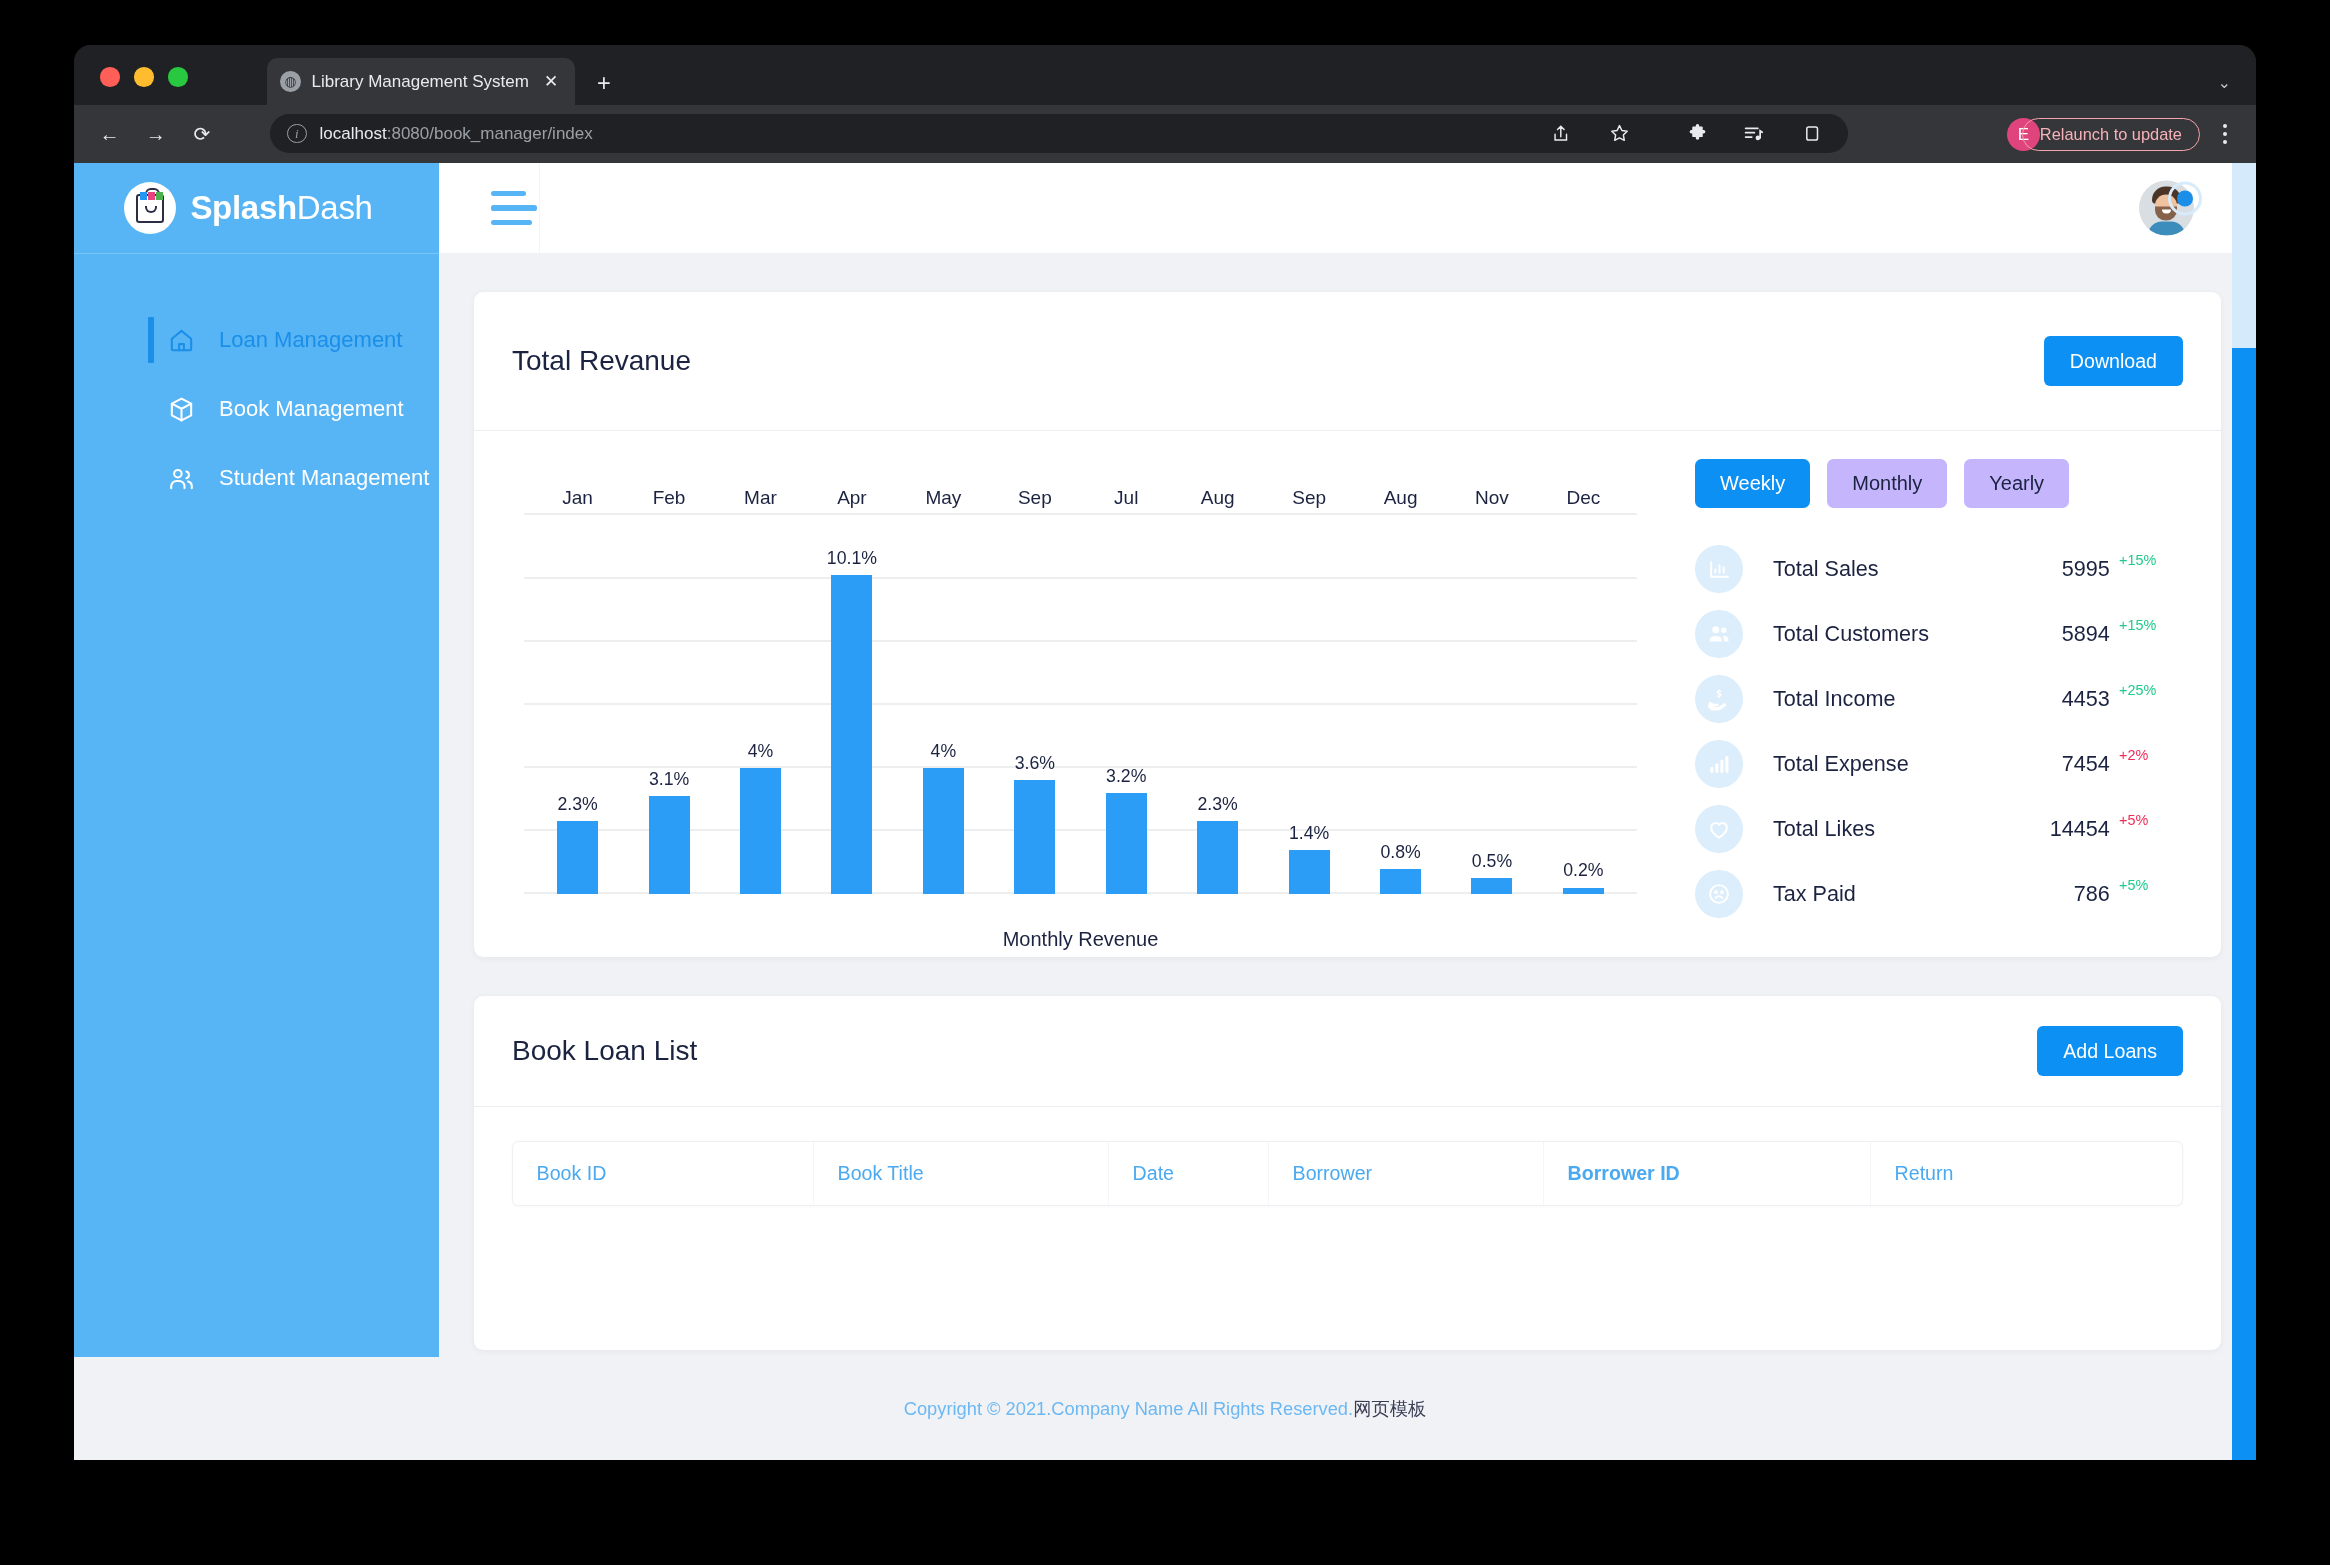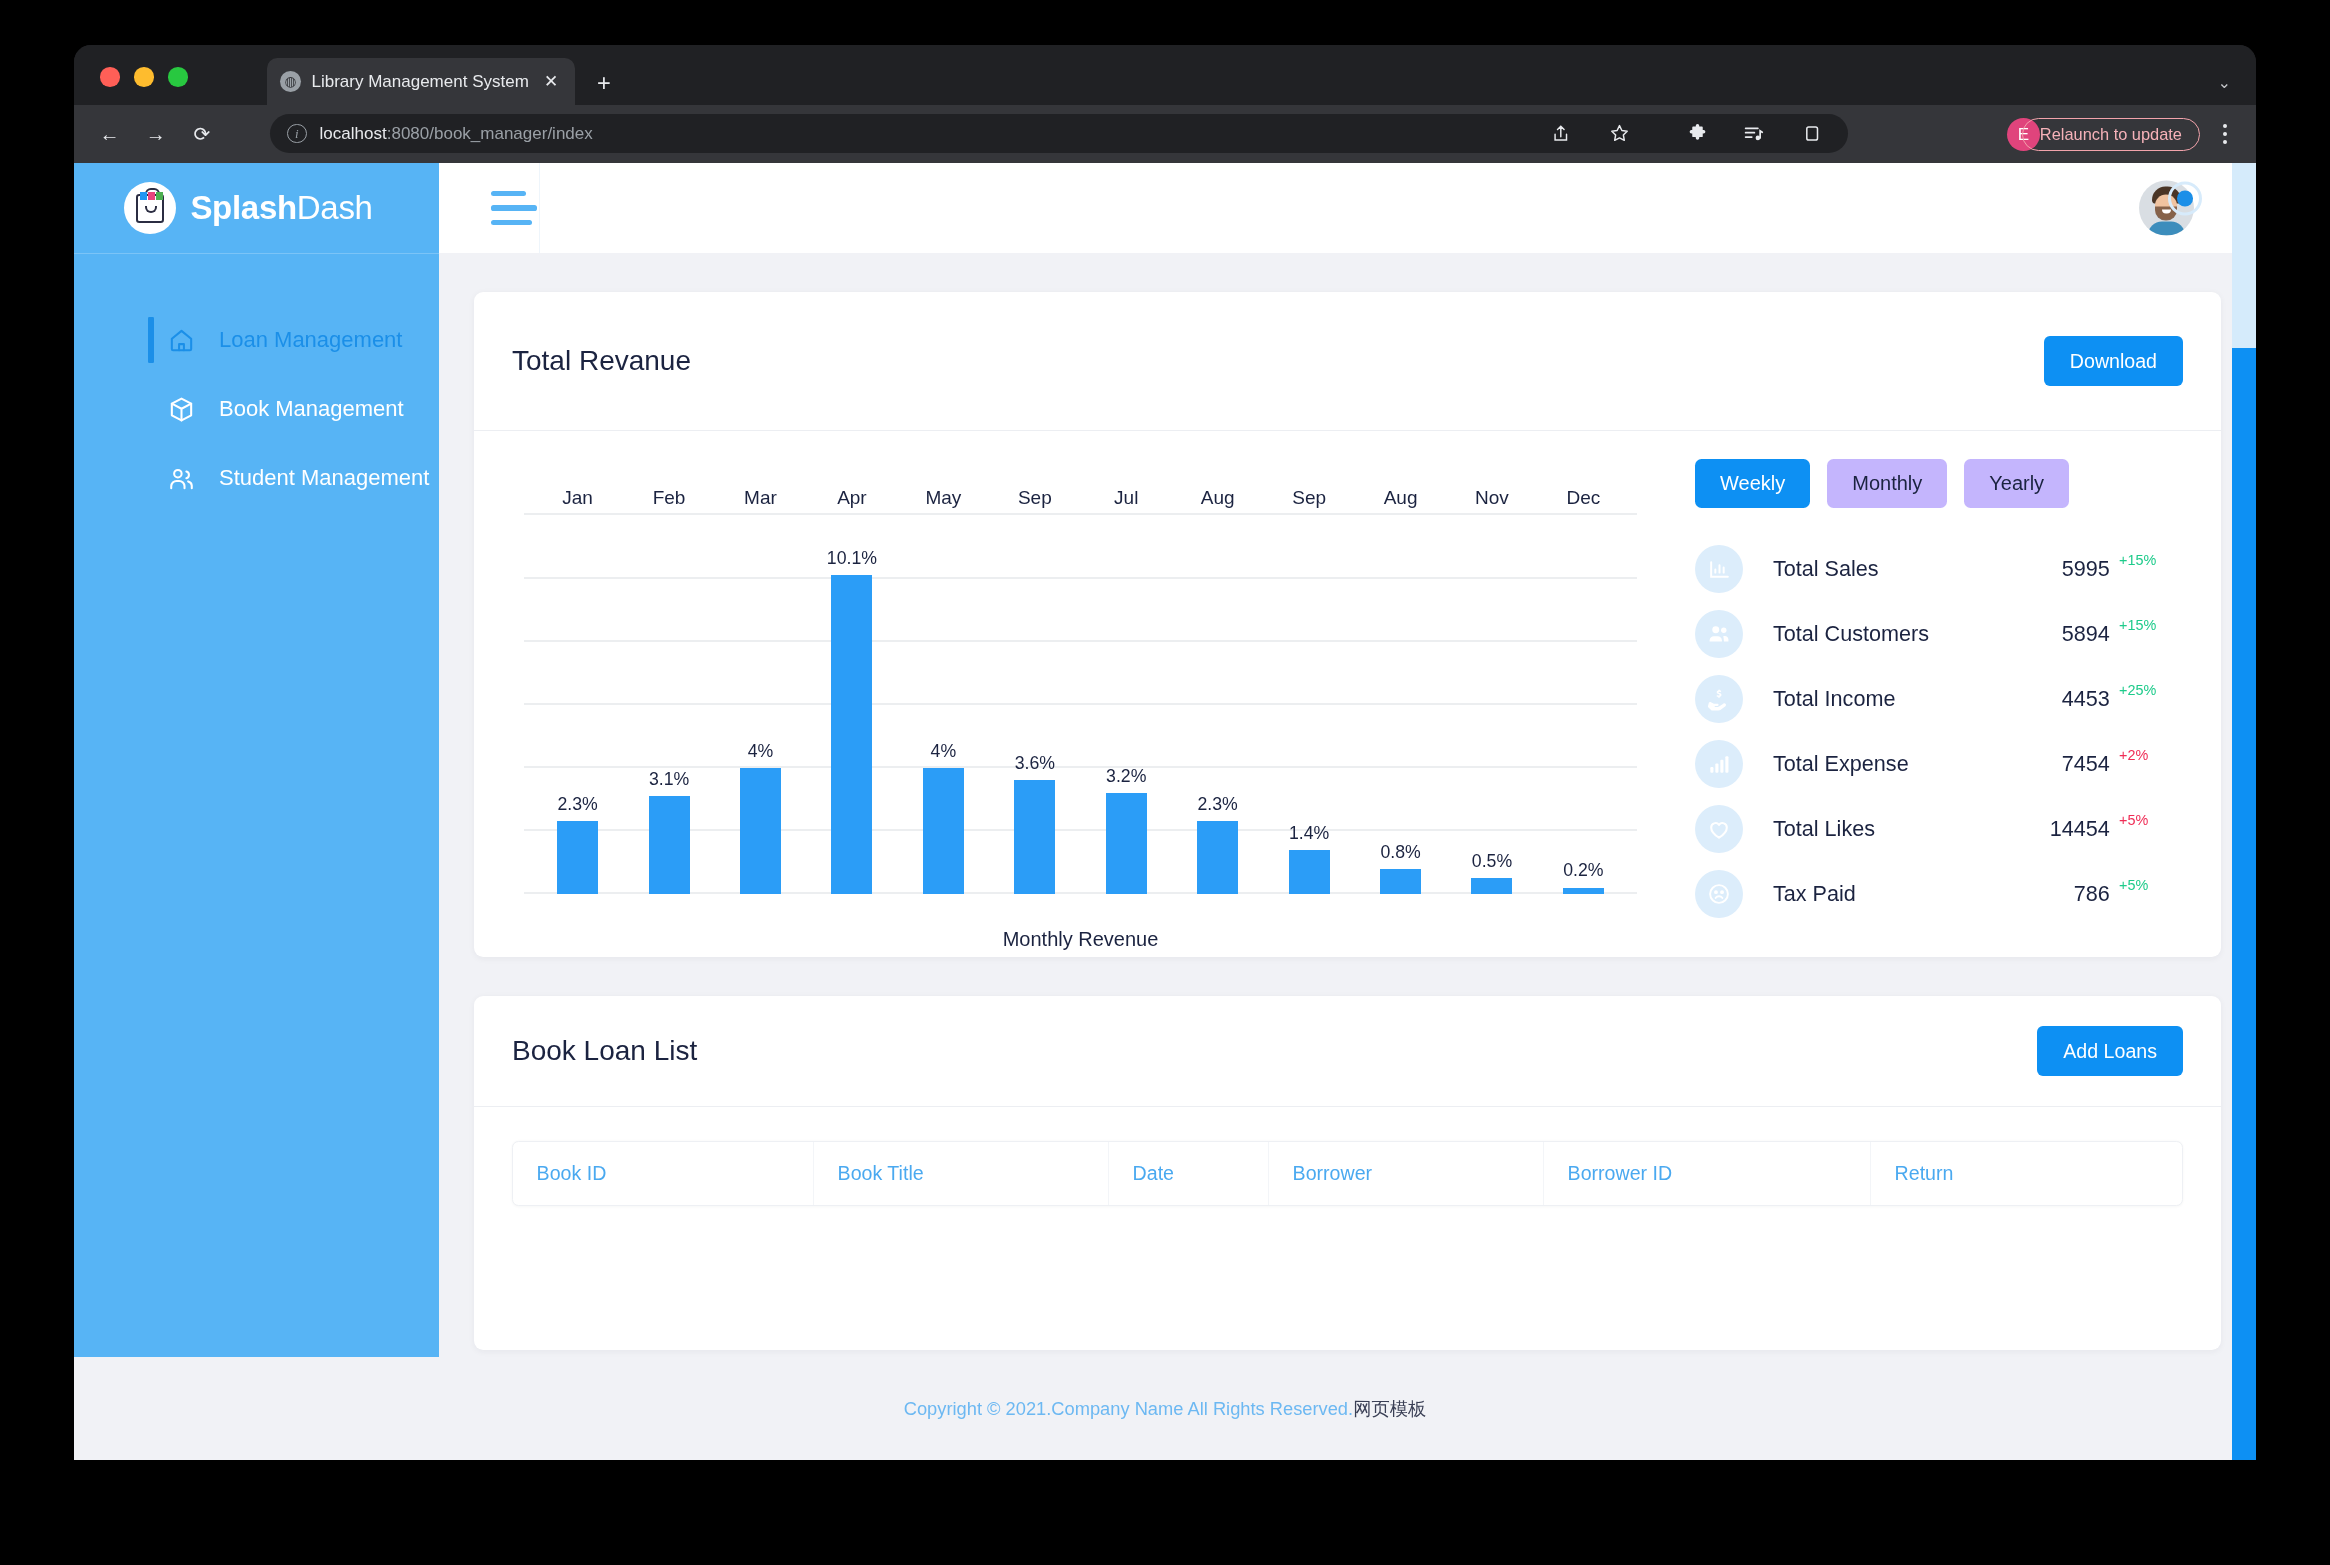--- a/index.html
+++ b/index.html
@@ -408,21 +408,21 @@
     font-size: 19.6px; color: #4aa9f0;
     border-right: 1.3px solid #f3f5f8;
     padding-left: 23.6px;
     white-space: nowrap;
   }
   .th:last-child { border-right: none; }
   .th.c0 { width: 301px; }
   .th.c1 { width: 295px; }
   .th.c2 { width: 160px; }
   .th.c3 { width: 275px; }
-  .th.c4 { width: 327px; }
+  .th.c4 { width: 327px; font-weight: bold; }
   .th.c5 { flex: 1; }
 
   .footer {
     position: absolute; left: 0; right: 0; bottom: 0;
     height: 103px;
     background: #f1f2f6;
     display: flex; align-items: center; justify-content: center;
   }
   .footer-text { font-size: 18.3px; color: #6cb8f2; }
   .footer-text .cn { color: #3a3f55; }

